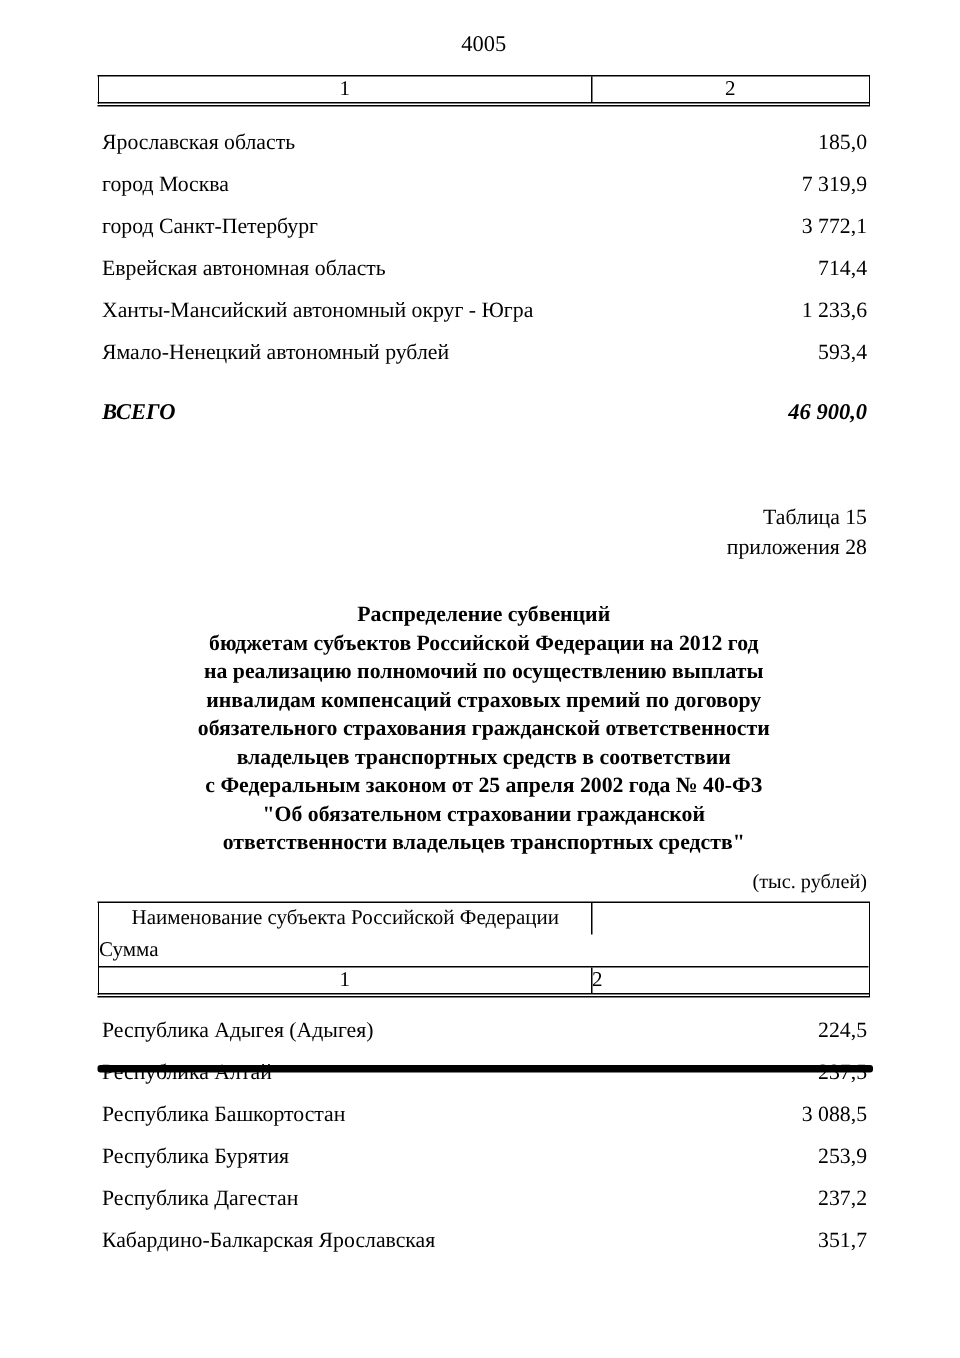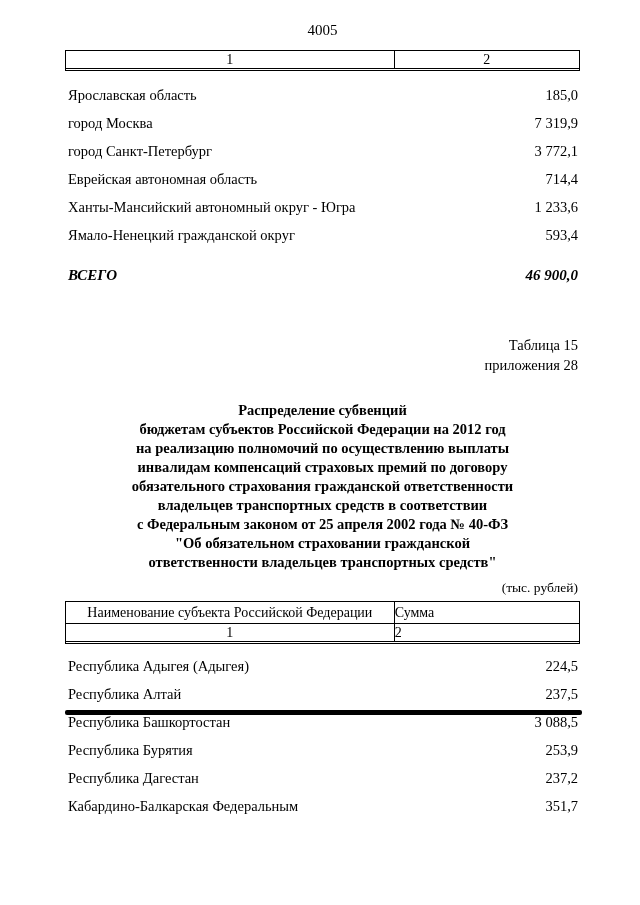--- a/index.html
+++ b/index.html
@@ -98,20 +98,21 @@
   .table2-head {
     margin-top: 4px;
     border: 1px solid #000;
     border-bottom: 3px double #000;
     font-size: 14px;
   }
   .table2-head .hrow {
     display: flex;
     border-bottom: 1px solid #000;
     line-height: 21px;
+    flex-direction: column;
   }
   .table2-head .nrow {
     display: flex;
     line-height: 17px;
   }
   .table2-head .c1 {
     width: 64%;
     text-align: center;
     border-right: 1px solid #000;
   }
@@ -156,21 +157,21 @@
     </div>
     <div class="d-row">
       <span class="name">Еврейская автономная область</span>
       <span class="val">714,4</span>
     </div>
     <div class="d-row">
       <span class="name">Ханты-Мансийский автономный округ - Югра</span>
       <span class="val">1 233,6</span>
     </div>
     <div class="d-row">
-      <span class="name">Ямало-Ненецкий гражданской округ</span>
+      <span class="name">Ямало-Ненецкий автономный рублей</span>
       <span class="val">593,4</span>
     </div>
   </div>
 
   <div class="total-row">
     <span>ВСЕГО</span>
     <span class="val">46 900,0</span>
   </div>
 
   <div class="annotation">
@@ -218,20 +219,20 @@
     </div>
     <div class="d-row">
       <span class="name">Республика Бурятия</span>
       <span class="val">253,9</span>
     </div>
     <div class="d-row">
       <span class="name">Республика Дагестан</span>
       <span class="val">237,2</span>
     </div>
     <div class="d-row">
-      <span class="name">Кабардино-Балкарская Федеральным</span>
+      <span class="name">Кабардино-Балкарская Ярославская</span>
       <span class="val">351,7</span>
     </div>
   </div>
 
   <div class="bottom-bar"></div>
 
 </div>
 
 </body></html>

